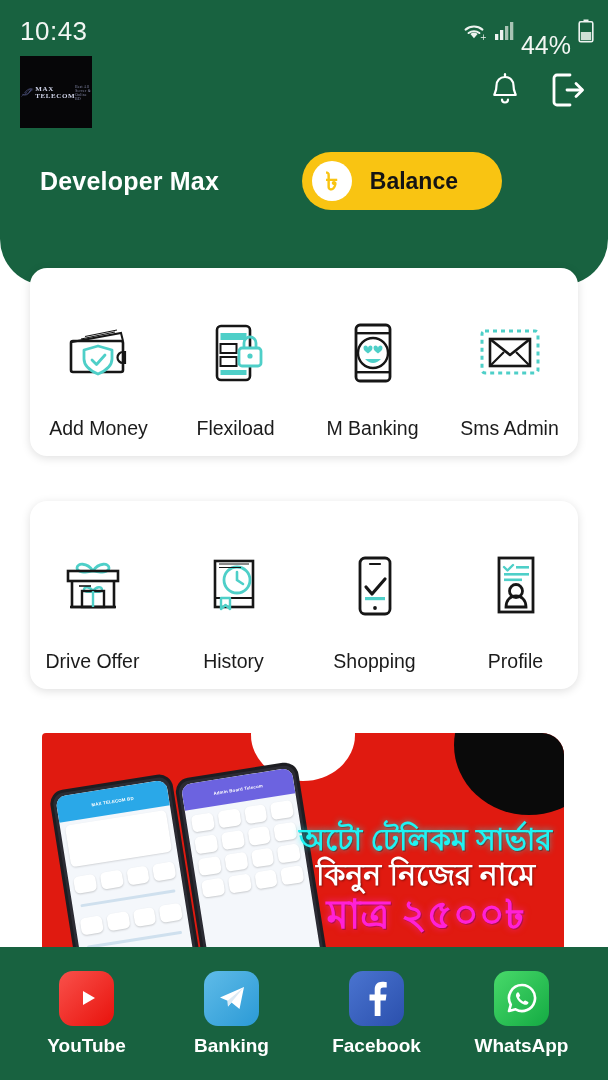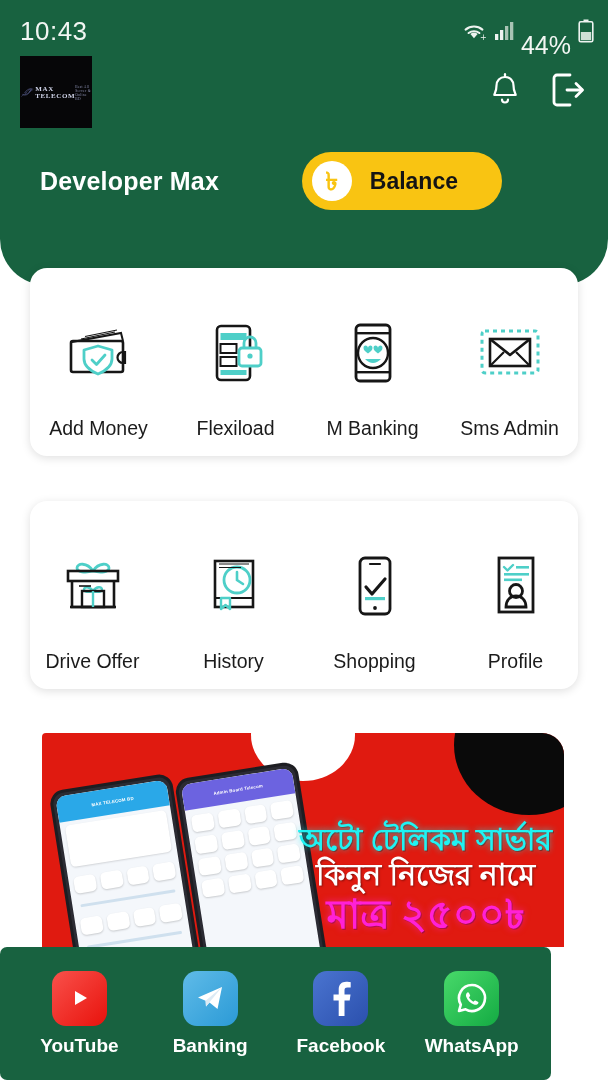--- a/index.html
+++ b/index.html
@@ -136,25 +136,24 @@
   #phone-a .ph-bar { background:#2aa8e8; }
   #phone-b .ph-bar { background:#6c63e0; }
   .ph-bar-t { font-size:4.4px; color:#ffffff; font-weight:700; letter-spacing:.2px; }
   .ph-grid { display:grid; grid-template-columns:repeat(4,1fr); gap:5px; padding:6px 5px; }
   .ph-cell { height:17px; border-radius:5px; background:#ffffff; box-shadow:0 1px 2px rgba(0,0,0,.18); }
   .ph-panel { margin:4px 5px; height:42px; border-radius:5px; background:#ffffff; box-shadow:0 1px 2px rgba(0,0,0,.15); }
   .ph-line { height:3px; margin:5px 8px; border-radius:2px; background:#cfe0ee; }
 
   
   .bottomnav {
-    position:absolute; left:0; bottom:0; width:551px; height:133px;
+    position:absolute; left:0; bottom:0; width:608px; height:133px;
     background:#186240;
     display:flex; align-items:center; justify-content:space-around;
     padding:0 14px;
-    border-radius:7px;
   }
   .nav-item { display:flex; flex-direction:column; align-items:center; cursor:pointer; width:140px; }
   .nav-icon { width:55px; height:55px; border-radius:14px; display:flex; align-items:center; justify-content:center; }
   .nav-label { margin-top:9px; color:#ffffff; font-size:19px; font-weight:700; }
   .yt  { background:linear-gradient(135deg,#f9514b,#e8120c); }
   .tg  { background:linear-gradient(135deg,#5fbbe8,#2b9ad6); }
   .fb  { background:linear-gradient(135deg,#4a74d0,#2b50ad); }
   .wa  { background:linear-gradient(135deg,#48d96a,#14ab43); }
 </style>
 </head>

